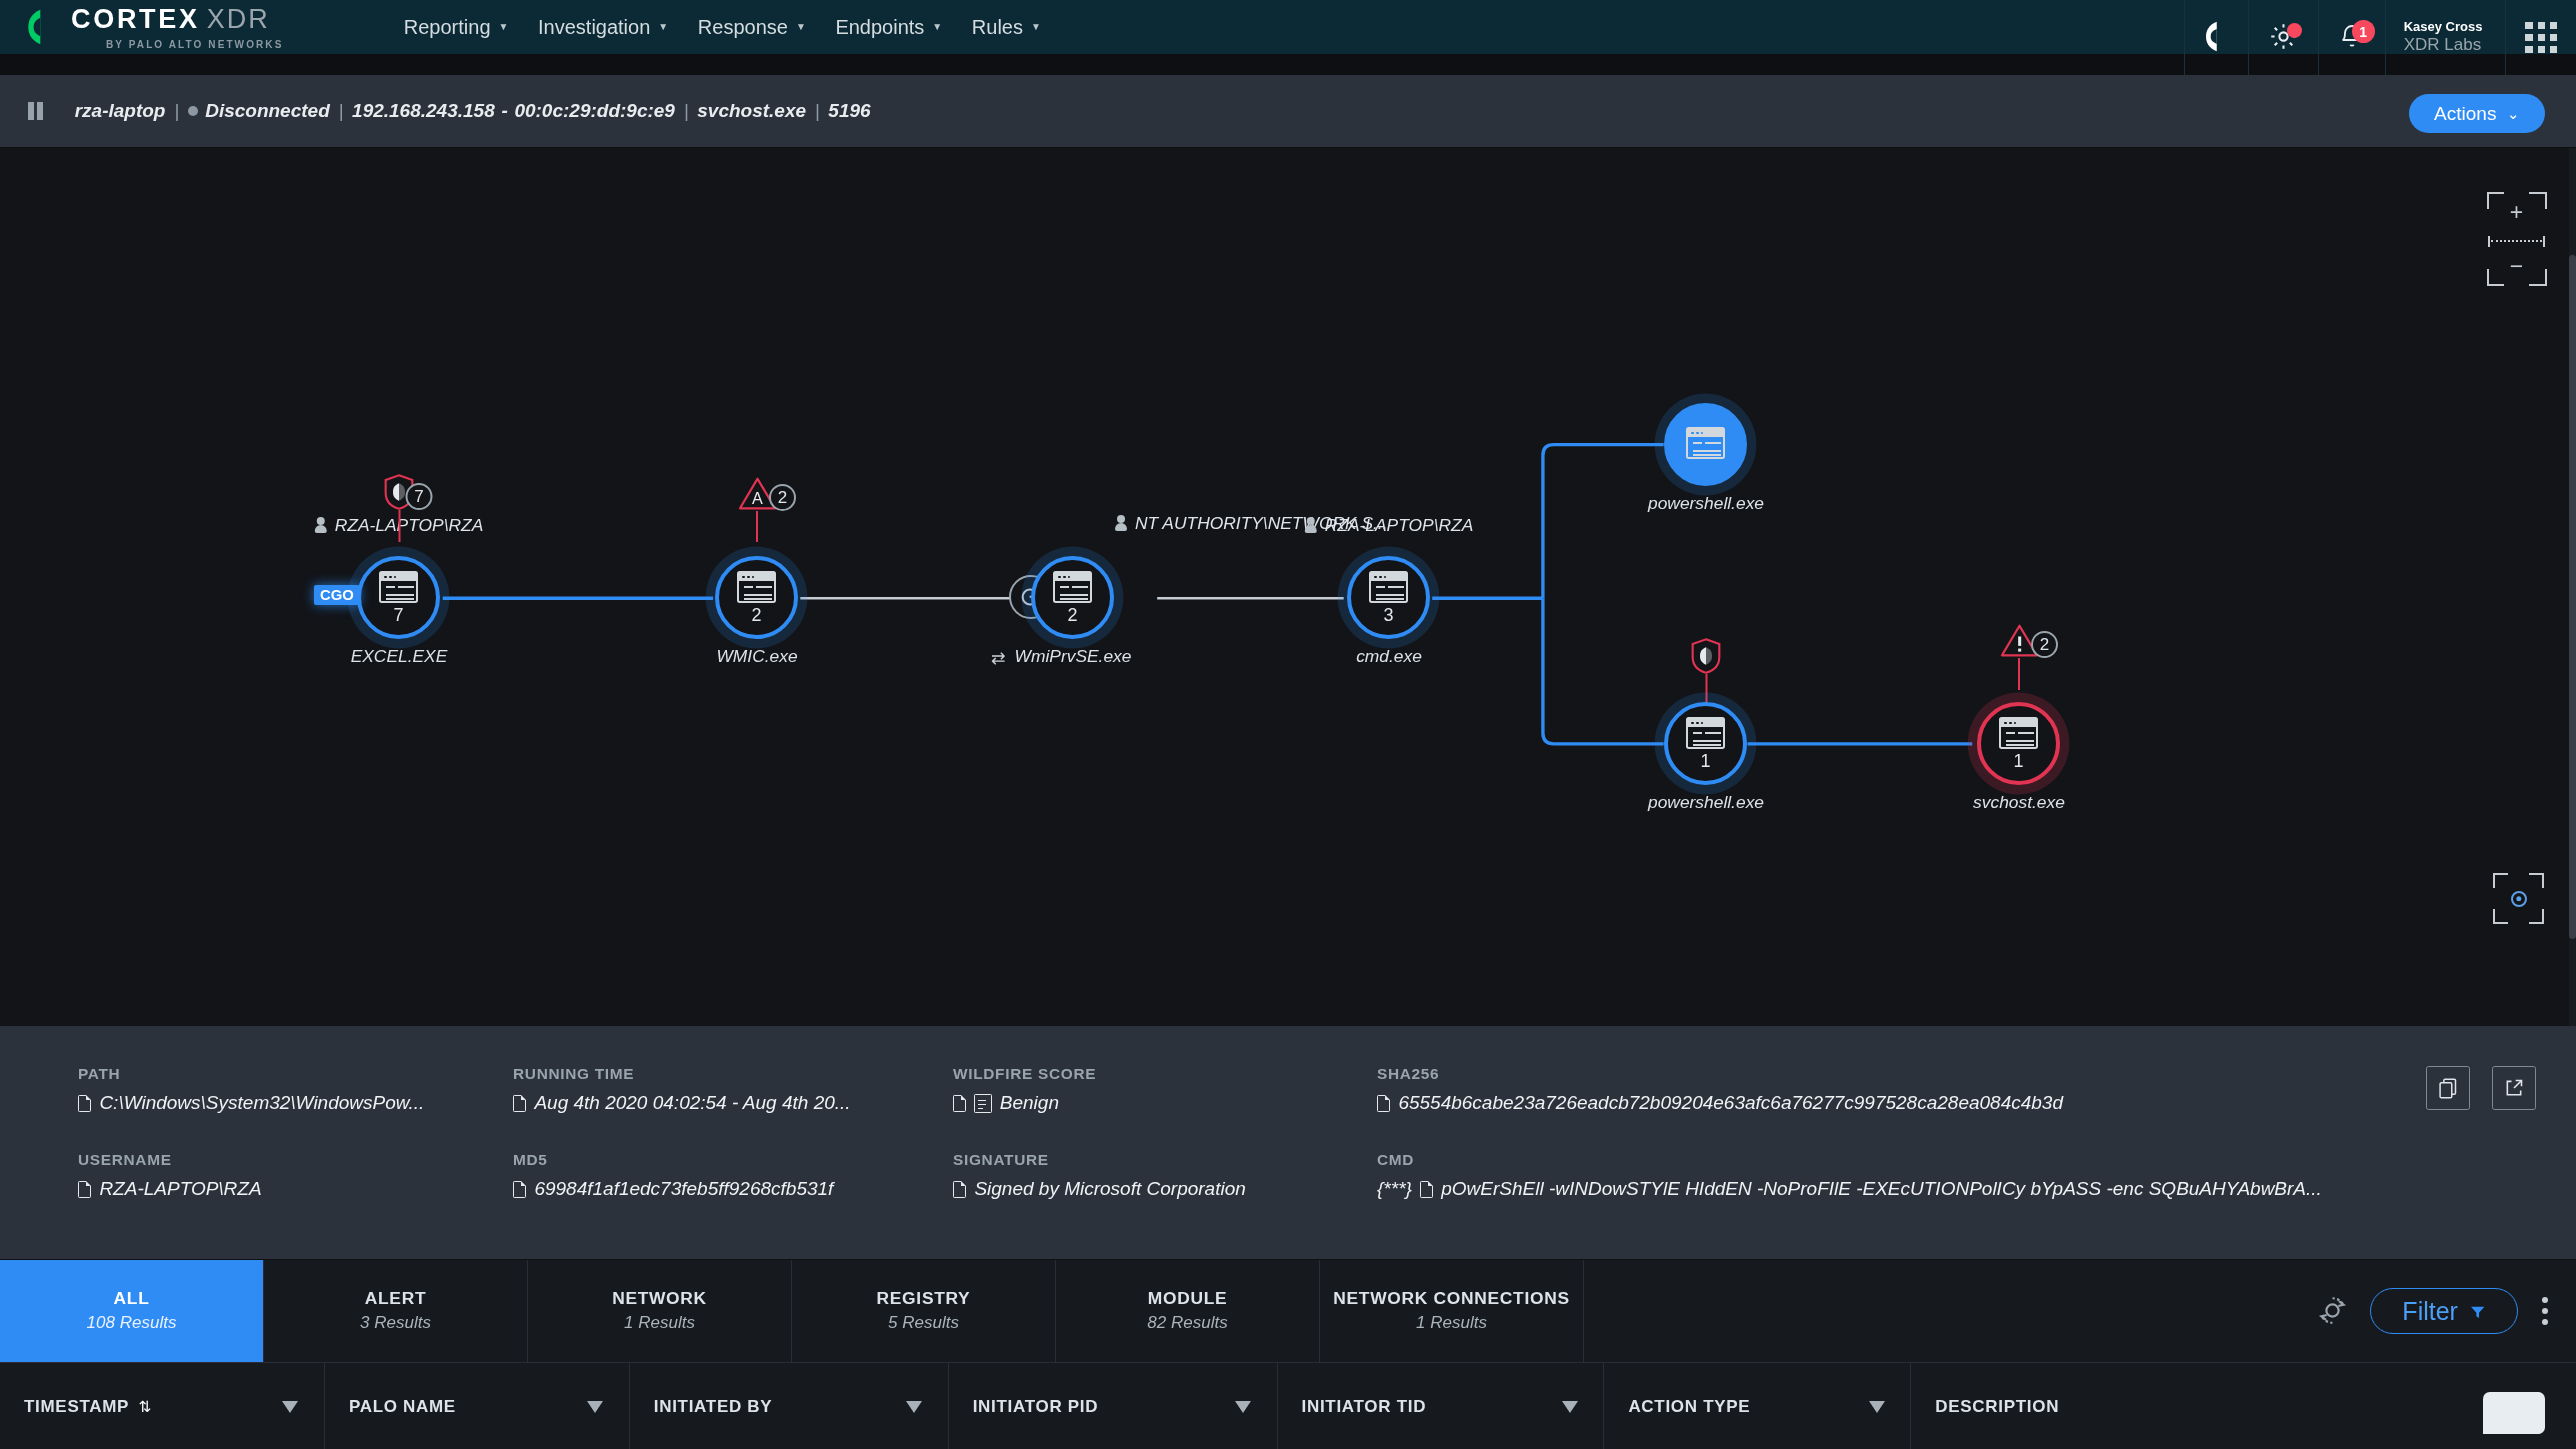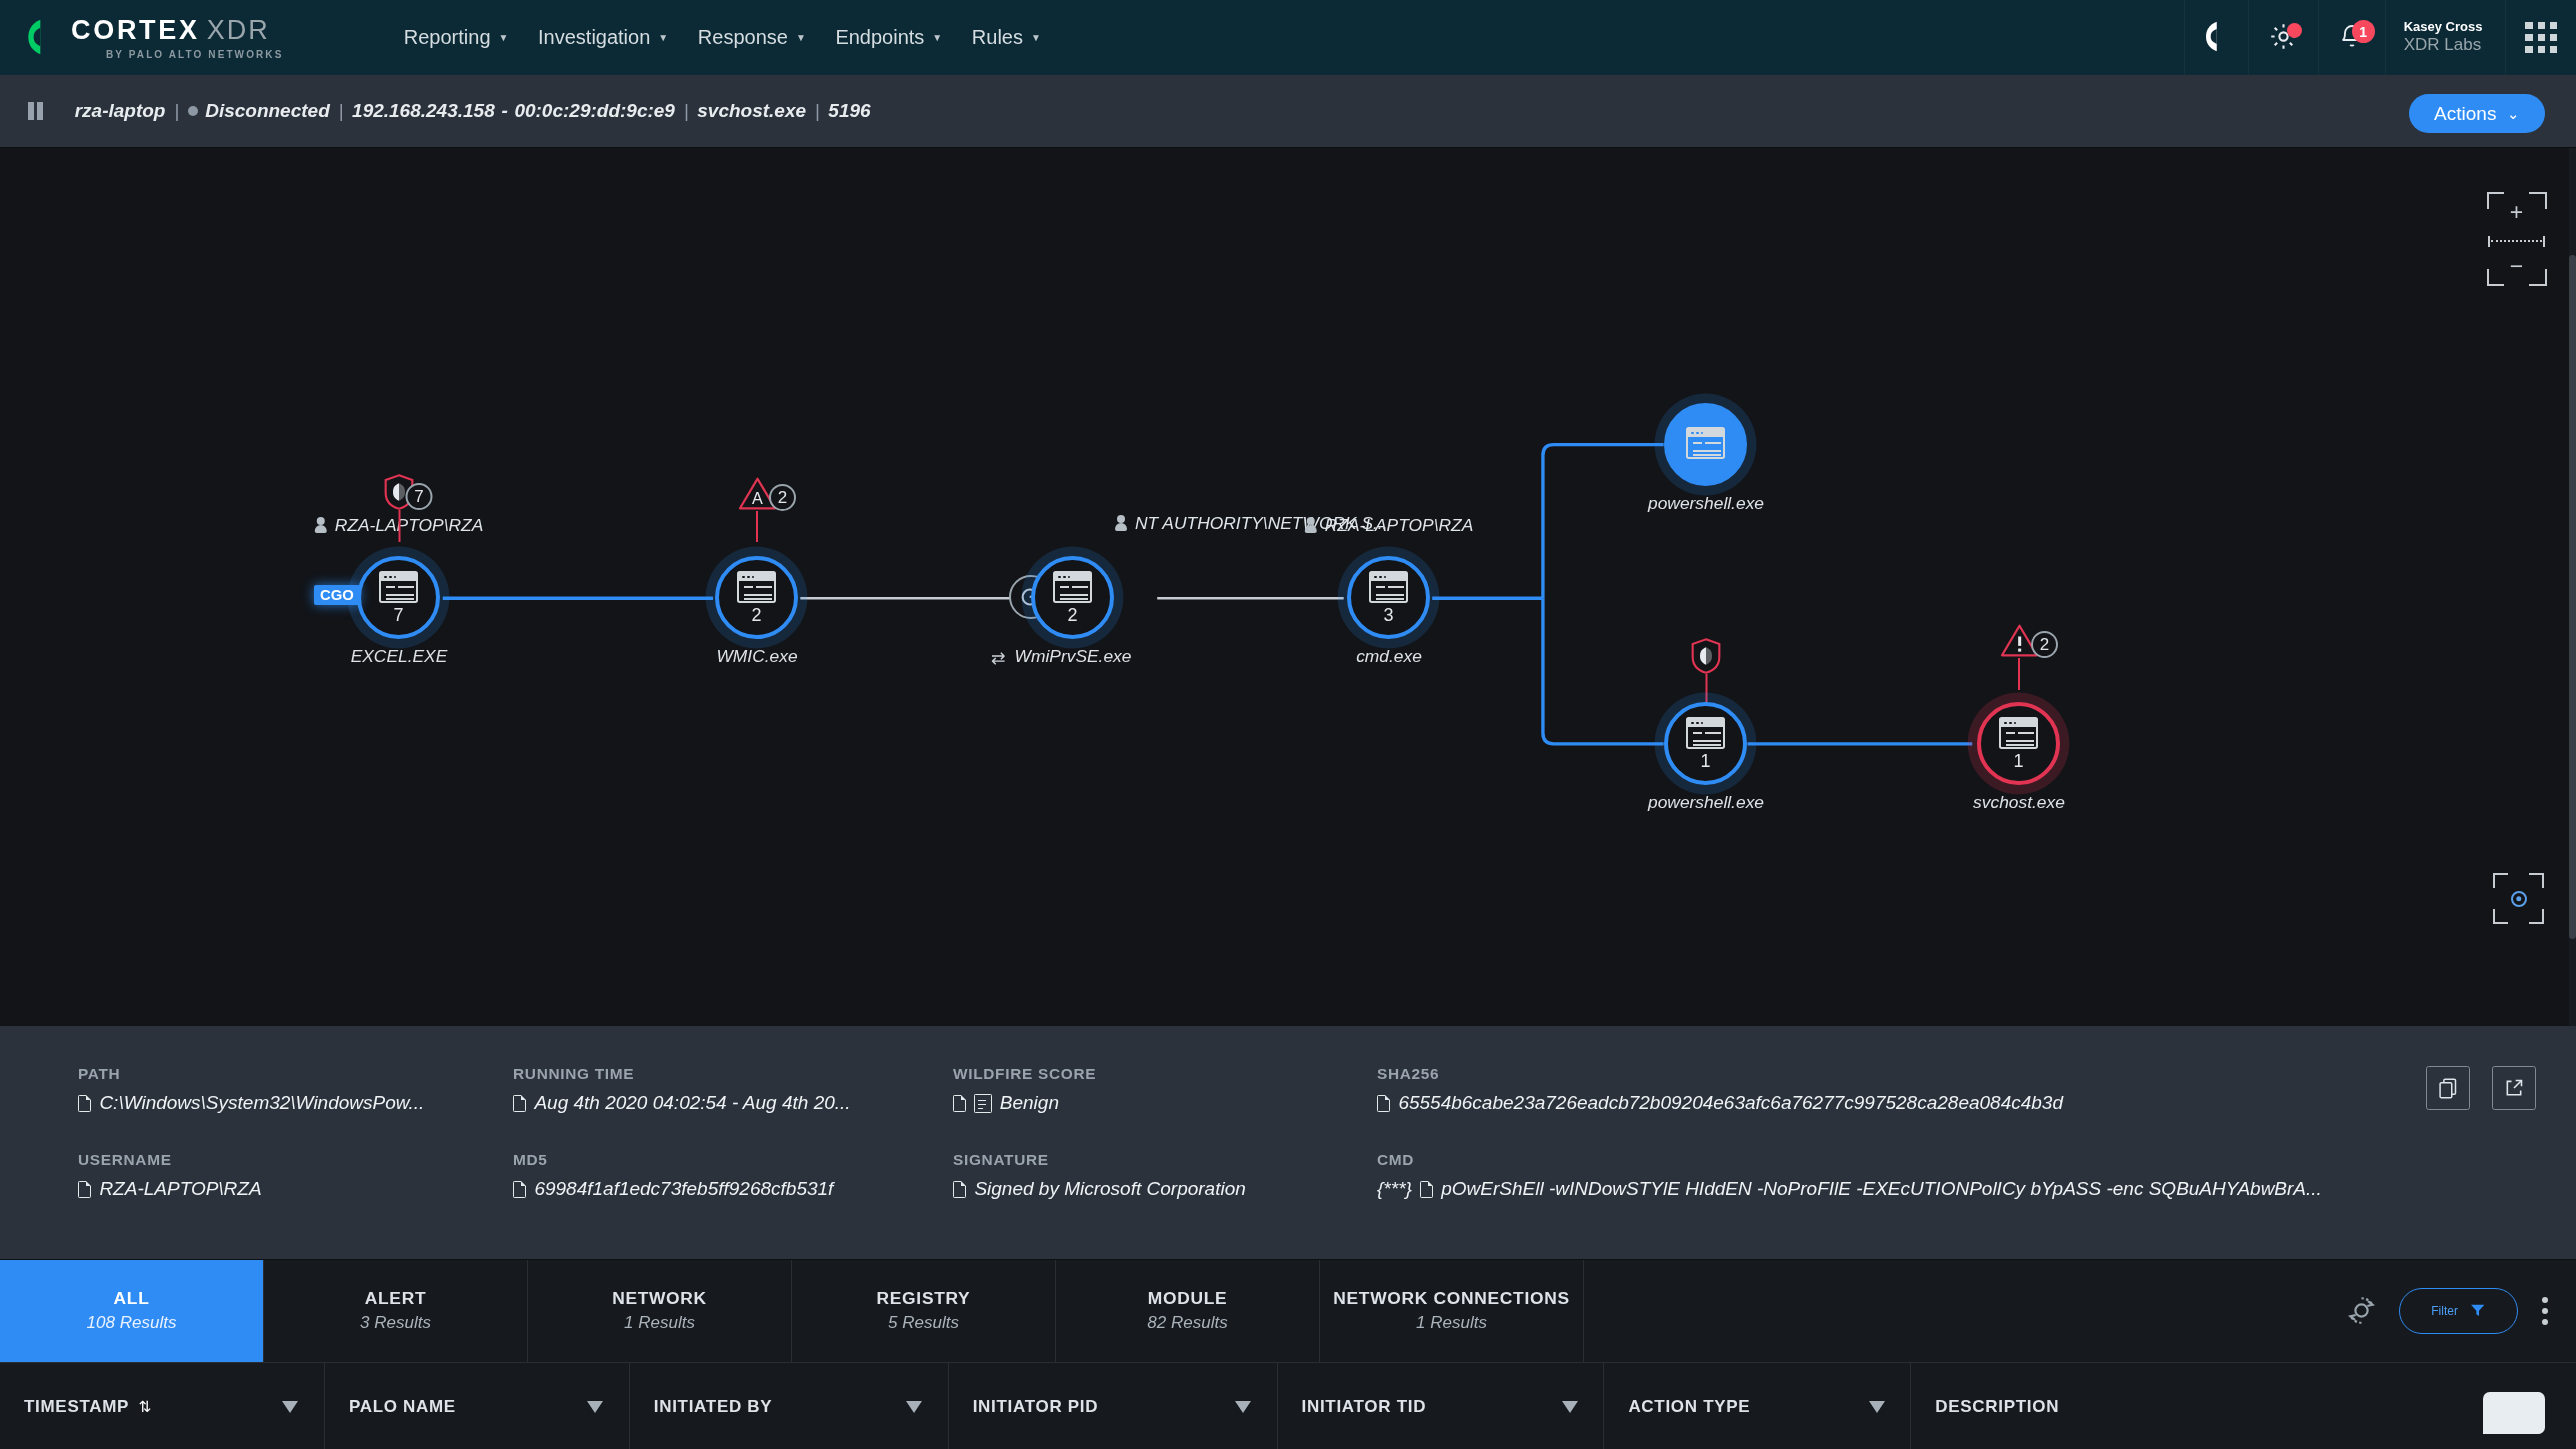--- a/index.html
+++ b/index.html
@@ -1,20 +1,20 @@
 <!DOCTYPE html>
 <html style="font-size:10.7px"><head>
 <meta charset="utf-8">
 <style>
   * { margin:0; padding:0; box-sizing:border-box; }
   html,body{ width:2576px; height:1449px; background:#0d0f12; overflow:hidden;
              font-family:"Liberation Sans", sans-serif; }
 
   
-  .topnav{ position:absolute; left:0; top:0; width:2576px; height:75px;
+  .topnav{ position:absolute; left:0; top:0; width:2576px; height:54px;
            background:#0b2a35; display:flex; align-items:center; }
   .logo-wrap{ display:flex; align-items:center; margin-left:27px; width:322px; }
   .logo-mark{ width:32px; height:38px; position:relative; flex:none; margin-right:12px;}
   .logo-text{ display:flex; flex-direction:column; }
   .logo-line1{ display:flex; align-items:baseline; letter-spacing:2px; }
   .logo-cortex{ color:#fff; font-size:27px; font-weight:700; letter-spacing:2.7px;}
   .logo-xdr{ color:#9aa5ac; font-size:27px; font-weight:500; letter-spacing:2px; margin-left:7px;}
   .logo-sub{ color:#8d99a1; font-size:10px; font-weight:700; letter-spacing:2.1px; margin-top:3.4px;padding-left:35px;}
 
   .nav-items{ display:flex; align-items:center; margin-left:40px; }
@@ -164,21 +164,21 @@
   .tab.active{ background:#2f8cf5; }
   .tab-title{ color:#dde3e8; font-size:17.4px; font-weight:700; letter-spacing:0.7px; text-align:center;
               line-height:1.12;}
   .tab.active .tab-title{ color:#fff; }
   .tab-sub{ color:#aab3bb; font-size:17px; font-style:italic; margin-top:5.4px;}
   .tab.active .tab-sub{ color:#e9f2ff; }
 
   .tabs-right{ position:absolute; right:24px; top:1260px; height:102px; display:flex;
                align-items:center; gap:20px;}
   .filter-btn{ height:46px; padding:0 31px; border:1.3px solid #2f8cf5; border-radius:23px;
-               color:#4c9ff7; font-size:12px; display:flex; align-items:center; gap:10.7px; cursor:pointer;}
+               color:#4c9ff7; font-size:25px; display:flex; align-items:center; gap:10.7px; cursor:pointer;}
   .kebab{ display:flex; flex-direction:column; gap:4.7px; cursor:pointer; padding:4px;}
   .kebab i{ width:6px; height:6px; border-radius:50%; background:#c7ced4; display:block;}
 
   
   .thead{ position:absolute; left:0; top:1362px; width:2576px; height:87px; background:#16191d;
           display:flex; border-top:0.7px solid #2a2e34;}
   .th{ height:87px; border-right:0.7px solid #2a2e34; display:flex; align-items:center;
        padding-left:24px; position:relative; }
   .th-text{ color:#dde3e8; font-size:17px; font-weight:700; letter-spacing:0.7px;text-align:center;}
   .sort-ic{ margin-left:9.4px; color:#fff; font-size:15.4px; letter-spacing:-1.3px;}

